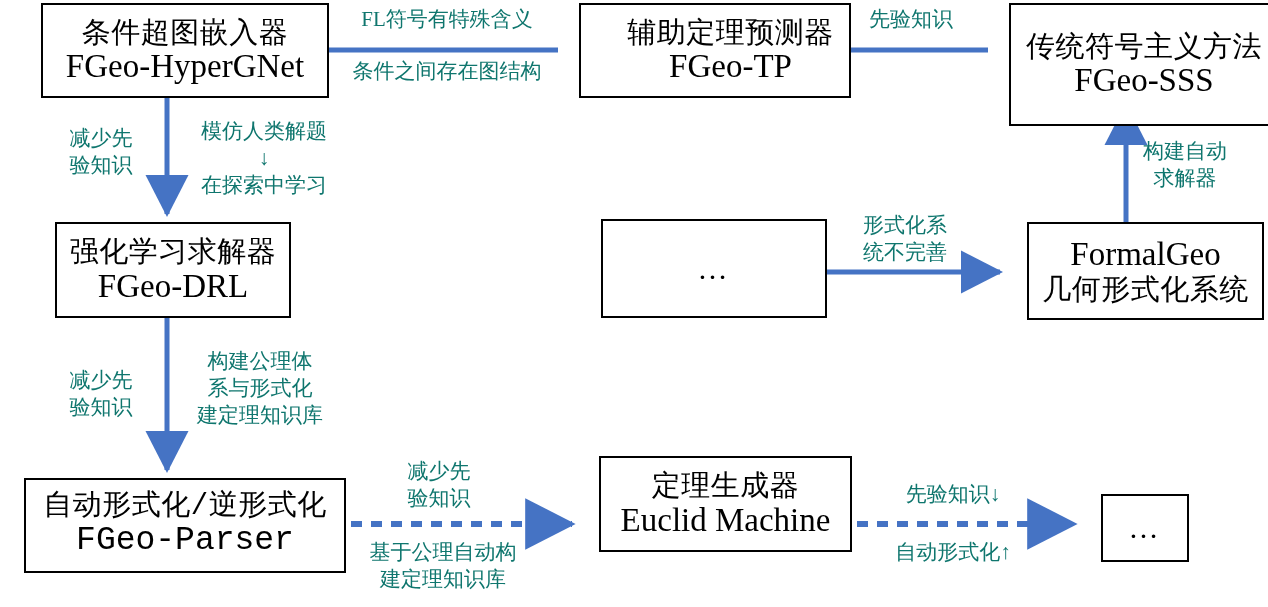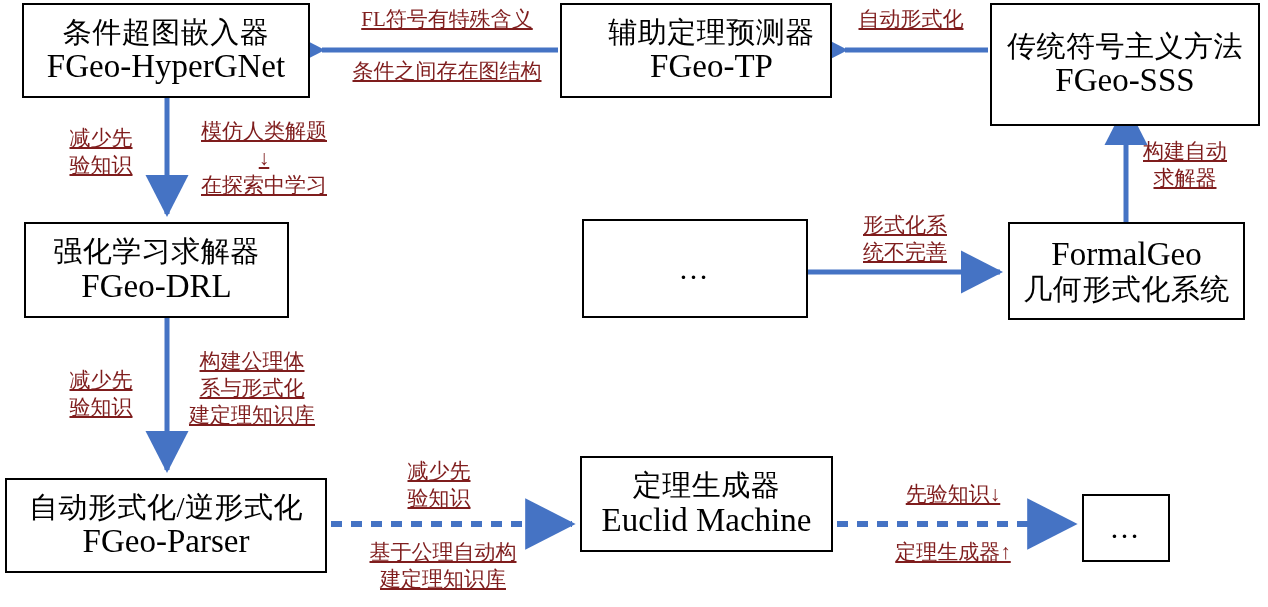--- a/index.html
+++ b/index.html
@@ -30,40 +30,40 @@
     box-sizing: border-box;
     border: 2.5px solid #000000;
     background: #ffffff;
     display: flex;
     flex-direction: column;
     align-items: center;
     justify-content: center;
     text-align: center;
     line-height: 1.12;
     color: #000000;
+    margin-left: 19px;
   }
   .node .ln {
     display: block;
     white-space: nowrap;
   }
   .cn { font-size: 29px; letter-spacing: 0.5px; }
   .en { font-size: 33px; letter-spacing: 0px; }
   .dots {
     font-size: 30px;
     letter-spacing: 3px;
     line-height: 1;
   }
   .lbl {
     position: absolute;
-    color: #7f1d1d;
+    color: #0f766e;
     font-size: 21px;
     line-height: 1.28;
     text-align: center;
     white-space: nowrap;
-    text-decoration: underline;
   }
   .lbl .ln { display: block; }
 </style>
 </head>
 <body>
 
 <div id="canvas">
 
   <svg id="wires" viewBox="0 0 1268 607" xmlns="http://www.w3.org/2000/svg">
     <defs>
@@ -122,35 +122,35 @@
   <div class="node" style="left:560px; top:3px; width:272px; height:95px;padding-left:31px;">
     <span class="ln cn">辅助定理预测器</span>
     <span class="ln en">FGeo-TP</span>
   </div>
 
   <div class="node" style="left:990px; top:3px; width:270px; height:123px;">
     <span class="ln cn">传统符号主义方法</span>
     <span class="ln en">FGeo-SSS</span>
   </div>
 
-  <div class="node" style="left:24px; top:222px; width:265px; height:96px;">
+  <div class="node" style="left:36px; top:222px; width:236px; height:96px;">
     <span class="ln cn">强化学习求解器</span>
     <span class="ln en">FGeo-DRL</span>
   </div>
 
   <div class="node" style="left:582px; top:219px; width:226px; height:99px;">
     <span class="ln dots">…</span>
   </div>
 
   <div class="node" style="left:1008px; top:222px; width:237px; height:98px;">
     <span class="ln en">FormalGeo</span>
     <span class="ln cn">几何形式化系统</span>
   </div>
 
-  <div class="node" style="left:5px; top:478px; width:322px; height:95px;">
+  <div class="node" style="left:5px; top:478px; width:322px; height:95px;font-family:Liberation Mono, monospace;">
     <span class="ln cn">自动形式化/逆形式化</span>
     <span class="ln en">FGeo-Parser</span>
   </div>
 
   <div class="node" style="left:580px; top:456px; width:253px; height:96px;">
     <span class="ln cn">定理生成器</span>
     <span class="ln en">Euclid Machine</span>
   </div>
 
   <div class="node" style="left:1082px; top:494px; width:88px; height:68px;">
@@ -159,21 +159,21 @@
 
   <div class="lbl" style="left:341px; top:6px; width:212px;">
     <span class="ln">FL符号有特殊含义</span>
   </div>
 
   <div class="lbl" style="left:341px; top:58px; width:212px;">
     <span class="ln">条件之间存在图结构</span>
   </div>
 
   <div class="lbl" style="left:855px; top:6px; width:112px;">
-    <span class="ln">自动形式化</span>
+    <span class="ln">先验知识</span>
   </div>
 
   <div class="lbl" style="left:62px; top:125px; width:78px;">
     <span class="ln">减少先</span>
     <span class="ln">验知识</span>
   </div>
 
   <div class="lbl" style="left:1133px; top:138px; width:104px;">
     <span class="ln">构建自动</span>
     <span class="ln">求解器</span>
@@ -188,37 +188,37 @@
   <div class="lbl" style="left:852px; top:212px; width:106px;">
     <span class="ln">形式化系</span>
     <span class="ln">统不完善</span>
   </div>
 
   <div class="lbl" style="left:62px; top:367px; width:78px;">
     <span class="ln">减少先</span>
     <span class="ln">验知识</span>
   </div>
 
-  <div class="lbl" style="left:185px; top:348px; width:134px;">
+  <div class="lbl" style="left:193px; top:348px; width:134px;">
     <span class="ln">构建公理体</span>
     <span class="ln">系与形式化</span>
     <span class="ln">建定理知识库</span>
   </div>
 
   <div class="lbl" style="left:400px; top:458px; width:78px;">
     <span class="ln">减少先</span>
     <span class="ln">验知识</span>
   </div>
 
   <div class="lbl" style="left:368px; top:539px; width:150px;">
     <span class="ln">基于公理自动构</span>
     <span class="ln">建定理知识库</span>
   </div>
 
   <div class="lbl" style="left:890px; top:481px; width:126px;">
     <span class="ln">先验知识↓</span>
   </div>
 
   <div class="lbl" style="left:890px; top:539px; width:126px;">
-    <span class="ln">定理生成器↑</span>
+    <span class="ln">自动形式化↑</span>
   </div>
 
 </div>
 
 </body></html>

